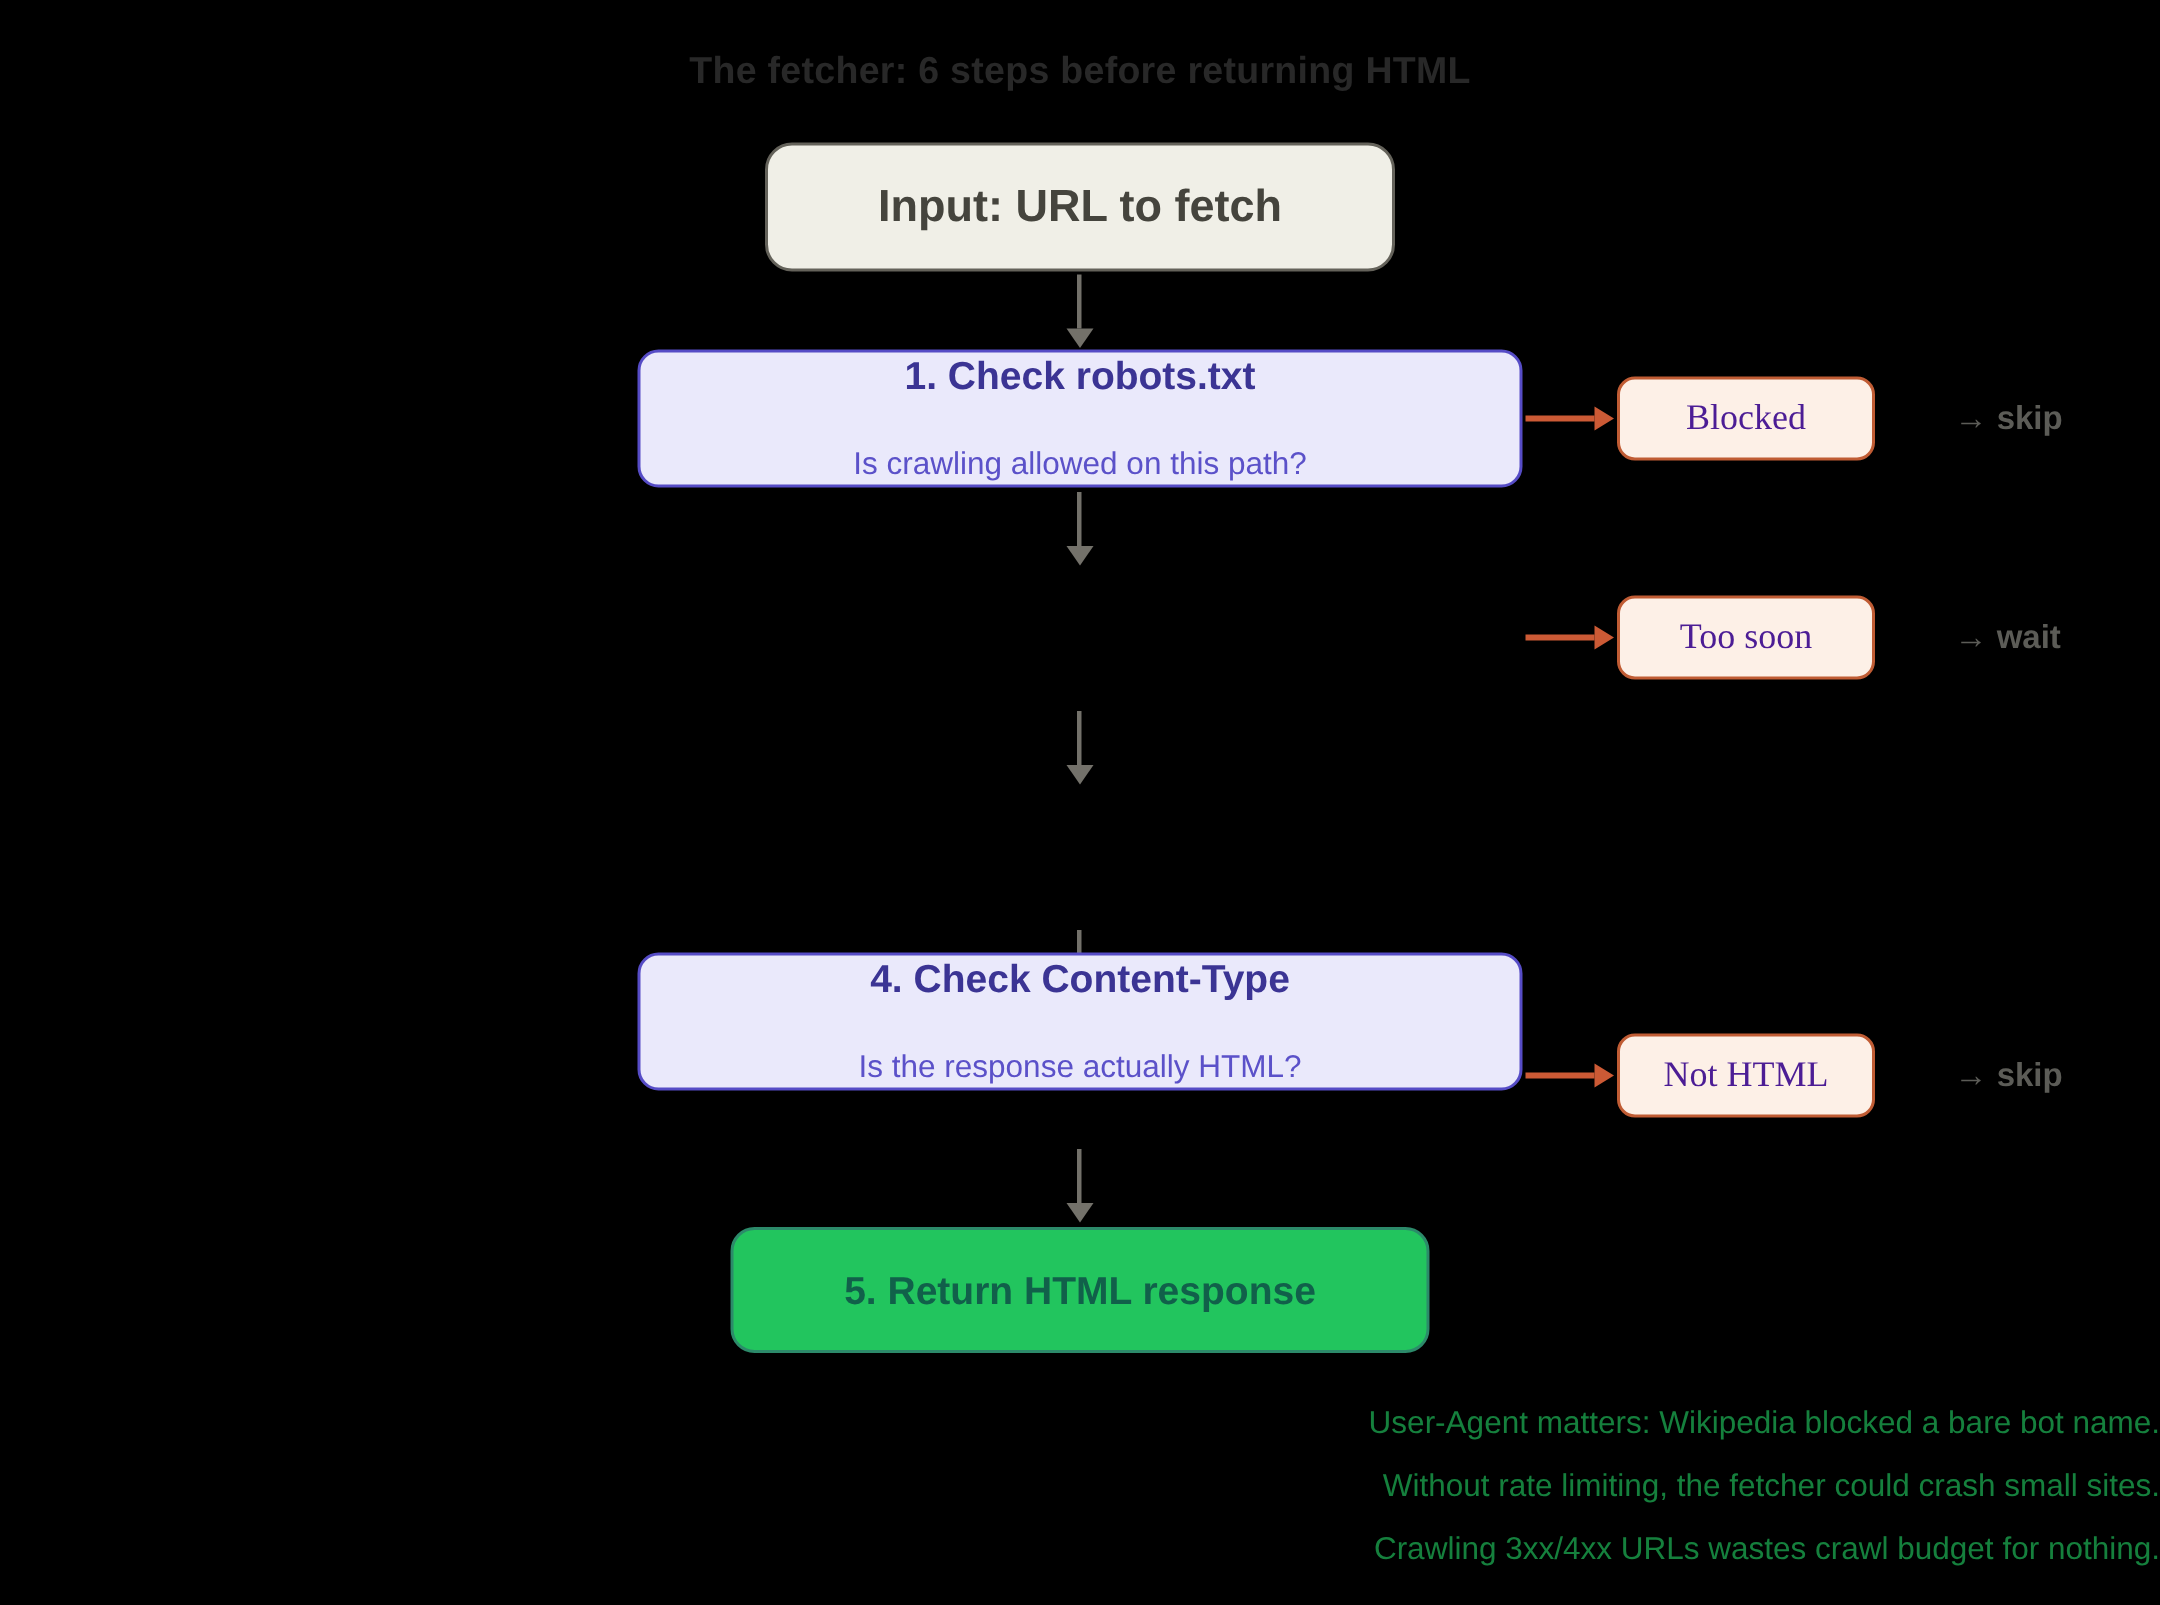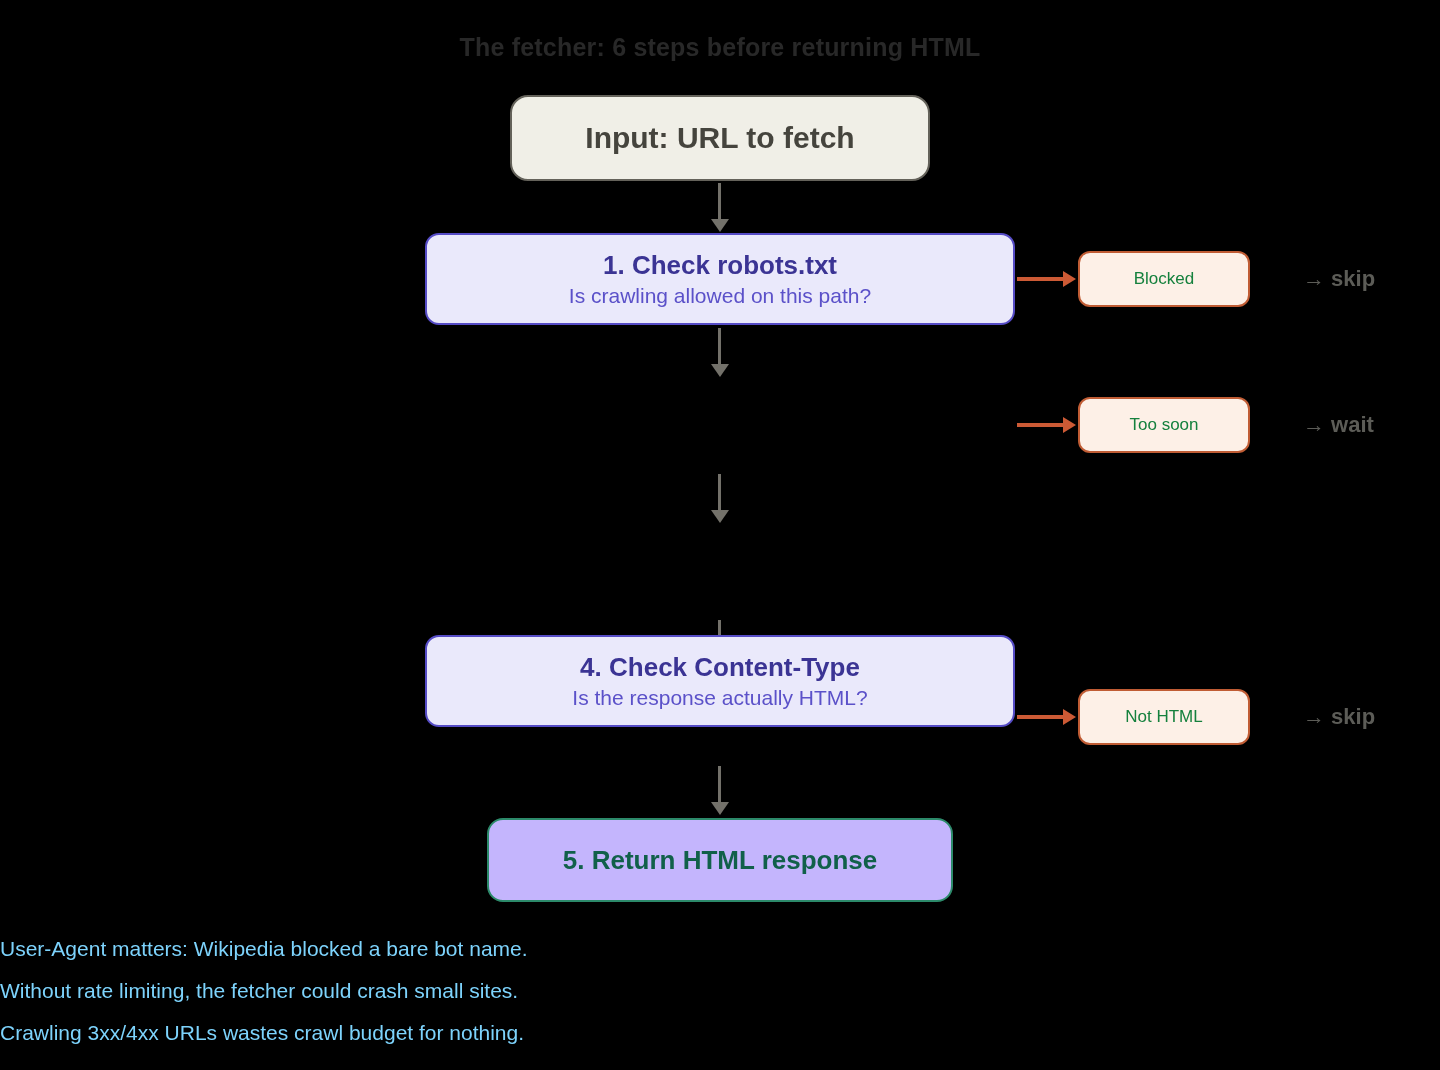--- a/index.html
+++ b/index.html
@@ -14,39 +14,39 @@
   .node {
     position:absolute; box-sizing:border-box; display:flex; flex-direction:column;
     align-items:center; justify-content:center; text-align:center;
   }
   .input-node {
     left:510px; top:95px; width:420px; height:86px;
     background:#f0efe7; border:2px solid #64625a; border-radius:18px;
     color:#45443d; font-size:30px; font-weight:bold;
   }
   .step {
-    left:425px; width:590px; height:92px; border-radius:14px; row-gap:3px;
+    left:425px; width:590px; height:92px; border-radius:14px; row-gap:3px;justify-content:space-between;
   }
   .step.purple { background:#eae9fb; border:2.5px solid #564cc6; }
   .step.green  { background:#def0e8; border:2.5px solid #2c8a6a; }
   .step-title { font-size:26px; font-weight:bold; line-height:30px; }
   .step-sub   { font-size:21px; line-height:26px; }
   .purple .step-title { color:#3b3494; }
   .purple .step-sub   { color:#5b51c9; }
   .green  .step-title { color:#11604a; }
   .green  .step-sub   { color:#1b7a5d; }
   .end-node {
     left:487px; top:818px; width:466px; height:84px;
-    background:#c4b5fd; border:2.5px solid #2c8a6a; border-radius:16px;
+    background:#22c55e; border:2.5px solid #2c8a6a; border-radius:16px;
     color:#11604a; font-size:26px; font-weight:bold;
   }
   .branch-node {
     left:1078px; width:172px; height:56px;
     background:#fdf0e7; border:2px solid #c05c34; border-radius:12px;
-    color:#15803d; font-size:17px;
+    color:#4c1d95; font-size:24px;font-family:Liberation Serif, serif;
   }
   .branch-outcome {
     position:absolute; left:1303px; width:140px; height:56px;
     display:flex; align-items:center; text-align:left;
     color:#5c5c57; font-size:22px; font-weight:600;
   }
   .varrow {
     position:absolute; left:718px; width:3px; background:#73716a;
   }
   .varrow::after {
@@ -58,22 +58,22 @@
   .harrow {
     position:absolute; left:1017px; width:46px; height:4px; background:#cc5a35;
   }
   .harrow::after {
     content:""; position:absolute; right:-13px; top:50%;
     transform:translateY(-50%);
     border-top:8px solid transparent; border-bottom:8px solid transparent;
     border-left:13px solid #cc5a35;
   }
   .notes {
-    position:absolute; left:0; right:0; top:928px; text-align:left;
-    color:#7dd3fc; font-size:21px; line-height:42px;
+    position:absolute; left:0; right:0; top:928px; text-align:right;
+    color:#15803d; font-size:21px; line-height:42px;
   }
 </style>
 </head>
 <body>
 
 <div class="canvas">
 
   <div class="title">The fetcher: 6 steps before returning HTML</div>
 
   <div class="node input-node">

